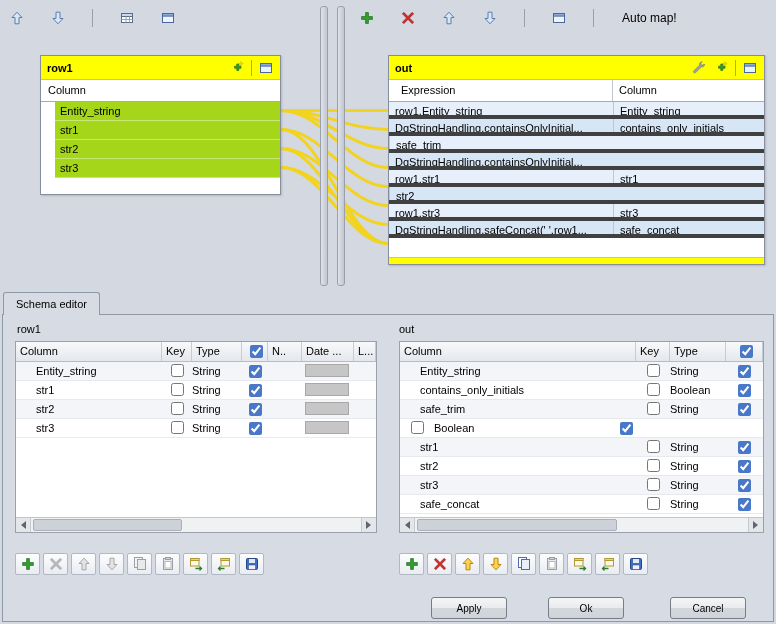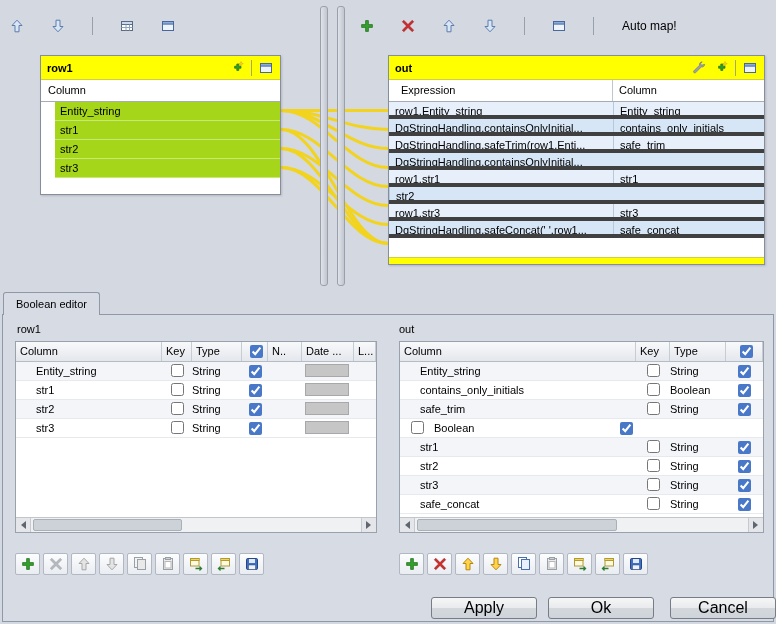--- a/index.html
+++ b/index.html
@@ -3,21 +3,21 @@
 <meta charset="utf-8">
 <style>
   * { box-sizing: border-box; margin: 0; padding: 0; }
   html,body { width:776px; height:624px; overflow:hidden; }
   body { font-family:"Liberation Sans", sans-serif; background:#d4d8e0; }
   .app { position:relative; width:776px; height:624px; background:#d4d8e0; outline:1px solid #98a0aa; font-size:11px; color:#000; }
 
   
   .mapper { position:absolute; left:0; top:0; width:776px; height:292px; }
   svg.links { position:absolute; left:0; top:0; z-index:1; pointer-events:none; }
-  .tb { position:absolute; top:14px; height:24px; display:flex; align-items:center; gap:19px; z-index:4; }
+  .tb { position:absolute; top:6px; height:24px; display:flex; align-items:center; gap:19px; z-index:4; }
   .tbtn { width:22px; height:22px; display:inline-flex; align-items:center; justify-content:center; border-radius:2px; }
   .vsep { width:1px; height:18px; background:#9aa0ab; margin:0 4px; }
   .automap { font-size:12px; padding:0 5px; white-space:nowrap; }
   [data-icon] svg { width:16px; height:16px; display:block; }
 
   .ltable { position:absolute; left:40px; top:55px; width:241px; height:140px; background:#fff; border:1px solid #868e9c; z-index:2; box-shadow:1px 1px 2px rgba(0,0,0,.15); }
   .rtable { position:absolute; left:388px; top:55px; width:377px; height:210px; background:#fff; border:1px solid #868e9c; z-index:2; box-shadow:1px 1px 2px rgba(0,0,0,.15); }
   .ttitle { height:24px; background:#ffff00; display:flex; align-items:center; padding:0 4px; border-bottom:1px solid #cfcf40; }
   .ttxt { font-weight:bold; font-size:11px; padding-left:2px; }
   .ticons { margin-left:auto; display:flex; align-items:center; gap:2px; }
@@ -67,21 +67,21 @@
   .sbtn.last { border-right:none; border-left:1px solid #c6cad0; }
   .strack { flex:1; position:relative; }
   .sthumb { position:absolute; left:2px; top:1px; height:12px; width:45%; background:#cdd2d9; border:1px solid #aab0b9; border-radius:2px; }
   .tri-l { width:0; height:0; border:4px solid transparent; border-right:5px solid #5f6670; margin-right:3px; }
   .tri-r { width:0; height:0; border:4px solid transparent; border-left:5px solid #5f6670; margin-left:3px; }
 
   .etoolbar { position:absolute; top:238px; display:flex; gap:3px; }
   .tool-l { left:12px; } .tool-r { left:396px; }
   .ib { width:25px; height:22px; border:1px solid #b2b8c2; background:linear-gradient(#fcfdfe,#e9ecf1); display:flex; align-items:center; justify-content:center; border-radius:2px; }
 
-  .btn { position:absolute; top:282px; width:106px; height:22px; font-family:"Liberation Sans",sans-serif; font-size:16px;
+  .btn { position:absolute; top:282px; width:76px; height:22px; font-family:"Liberation Sans",sans-serif; font-size:10px;
          background:linear-gradient(#f6f6f6,#e8eaed 50%,#d4d8dd 51%,#cfd4da); border:1px solid #767d87; border-radius:3px; }
   .b-apply { left:428px; } .b-ok { left:545px; } .b-cancel { left:667px; }
 </style>
 </head>
 <body>
 
 <div class="app">
 
   <div class="mapper">
     <svg class="links" width="776" height="292" viewBox="0 0 776 292">
@@ -212,21 +212,20 @@
       </div>
       <div class="mrow">
         <div class="mexp">row1.Entity_string</div>
         <div class="mcol">Entity_string</div>
       </div>
       <div class="mrow">
         <div class="mexp">DqStringHandling.containsOnlyInitial...</div>
         <div class="mcol">contains_only_initials</div>
       </div>
       <div class="mrow">
-        <div class="mexp">DqStringHandling.safeTrim(row1.Enti...</div>
         <div class="mcol">safe_trim</div>
       </div>
       <div class="mrow">
         <div class="mexp">DqStringHandling.containsOnlyInitial...</div>
       </div>
       <div class="mrow">
         <div class="mexp">row1.str1</div>
         <div class="mcol">str1</div>
       </div>
       <div class="mrow">
@@ -241,21 +240,21 @@
         <div class="mcol">safe_concat</div>
       </div>
       <div class="ystrip"></div>
     </div>
 
     <div class="sash s1"></div>
     <div class="sash s2"></div>
   </div>
 
   <div class="tabbar">
-    <div class="tab active">Boolean editor</div>
+    <div class="tab active">Schema editor</div>
   </div>
 
   <div class="panel">
     <div class="slabel lab-l">row1</div>
     <div class="slabel lab-r">out</div>
 
     <div class="stable stl">
       <div class="shead">
         <div class="w-col">Column</div>
         <div class="w-key">Key</div>

